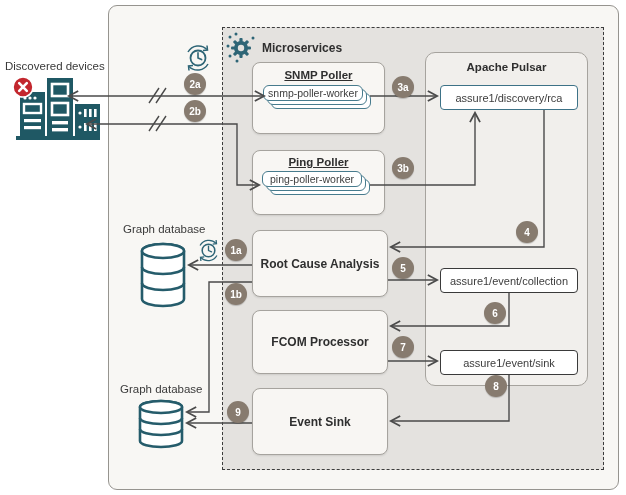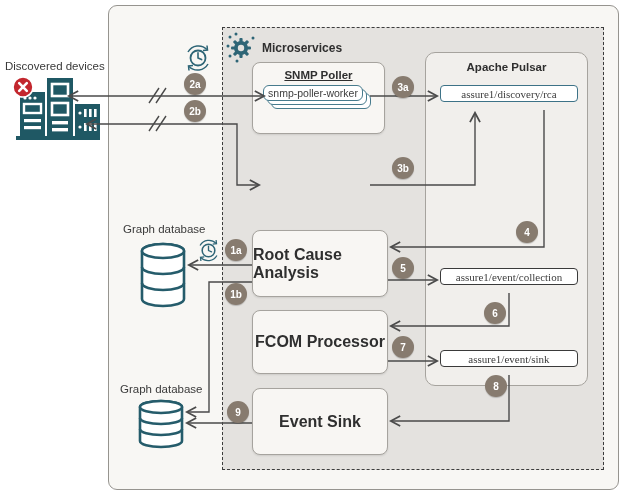--- a/index.html
+++ b/index.html
@@ -18,29 +18,29 @@
   .pulsar-box { position:absolute; left:425px; top:52px; width:163px; height:334px;
     background:#f1efec; border:1px solid #a6a39e; border-radius:10px; }
   .pulsar-title { position:absolute; left:425px; top:61px; width:163px; text-align:center;
     font-size:11.5px; font-weight:bold; color:#2f2f2f; }
 
   .svc { position:absolute; background:#f8f6f3; border:1px solid #a6a39e; border-radius:8px;
     box-shadow:0 1px 2px rgba(0,0,0,0.10); }
   .svc-title { position:absolute; left:0; width:100%; text-align:center; font-size:11.5px;
     font-weight:bold; color:#2f2f2f;text-decoration:underline; }
   .svc-center { position:absolute; left:0; top:0; width:100%; height:100%; display:flex;
-    align-items:center; justify-content:center; font-size:16px; font-weight:bold; color:#2f2f2f; }
+    align-items:center; justify-content:center; font-size:12px; font-weight:bold; color:#2f2f2f; }
 
   .worker, .worker-echo { position:absolute; width:100px; height:16px; background:#ffffff;
     border:1.5px solid #477b8d; border-radius:6px; }
   .worker { display:flex; align-items:center; justify-content:center;
     font-size:10.5px; color:#3d3d3d; white-space:nowrap; }
 
-  .tbox { position:absolute; width:138px; height:17px; background:#ffffff; border-radius:4px;
-    display:flex; align-items:center; justify-content:center; font-size:11px; color:#3d3d3d;font-family:Liberation Serif, serif; }
+  .tbox { position:absolute; width:138px; height:25px; background:#ffffff; border-radius:4px;
+    display:flex; align-items:center; justify-content:center; font-size:11px; color:#3d3d3d; }
   .tbox.teal { border:1.2px solid #3d7287; }
   .tbox.dark { border:1.2px solid #3a3a3a; }
 
   .ext-label { position:absolute; font-size:11.5px; color:#3a3a3a; white-space:nowrap; }
 
   .badge { position:absolute; width:22px; height:22px; border-radius:50%; background:#877b6f;
     color:#ffffff; font-size:10px; font-weight:bold; display:flex; align-items:center;
     justify-content:center; box-shadow:0 1px 1px rgba(0,0,0,0.2); }
 
   svg.overlay { position:absolute; left:0; top:0; pointer-events:none; }
@@ -78,20 +78,26 @@
   <div class="pulsar-box"></div>
   <div class="pulsar-title">Apache Pulsar</div>
 
   <div class="svc" style="left:252px; top:62px; width:133px; height:72px;">
     <div class="svc-title" style="top:6px;">SNMP Poller</div>
     <div class="worker-echo" style="left:18px; top:30px;"></div>
     <div class="worker-echo" style="left:14px; top:26px;"></div>
     <div class="worker" style="left:10px; top:22px;">snmp-poller-worker</div>
   </div>
 
+  <div class="svc" style="left:252px; top:150px; width:133px; height:65px;">
+    <div class="svc-title" style="top:5px;">Ping Poller</div>
+    <div class="worker-echo" style="left:17px; top:28px;"></div>
+    <div class="worker-echo" style="left:13px; top:24px;"></div>
+    <div class="worker" style="left:9px; top:20px;">ping-poller-worker</div>
+  </div>
 
   <div class="svc" style="left:252px; top:230px; width:136px; height:67px;">
     <div class="svc-center">Root Cause Analysis</div>
   </div>
 
   <div class="svc" style="left:252px; top:310px; width:136px; height:64px;">
     <div class="svc-center">FCOM Processor</div>
   </div>
 
   <div class="svc" style="left:252px; top:388px; width:136px; height:67px;">

